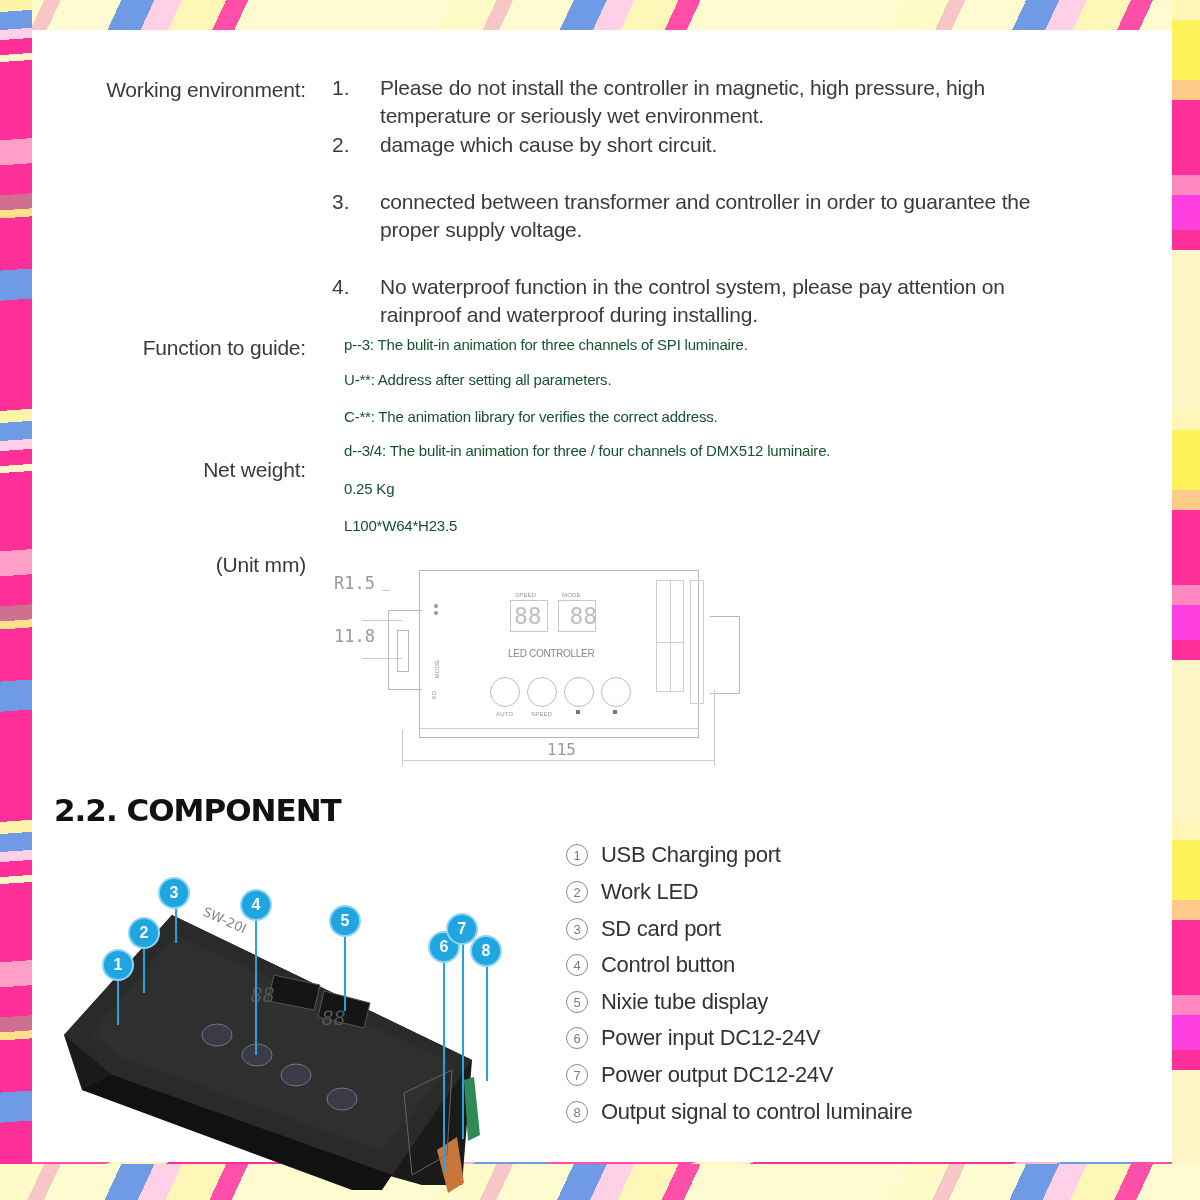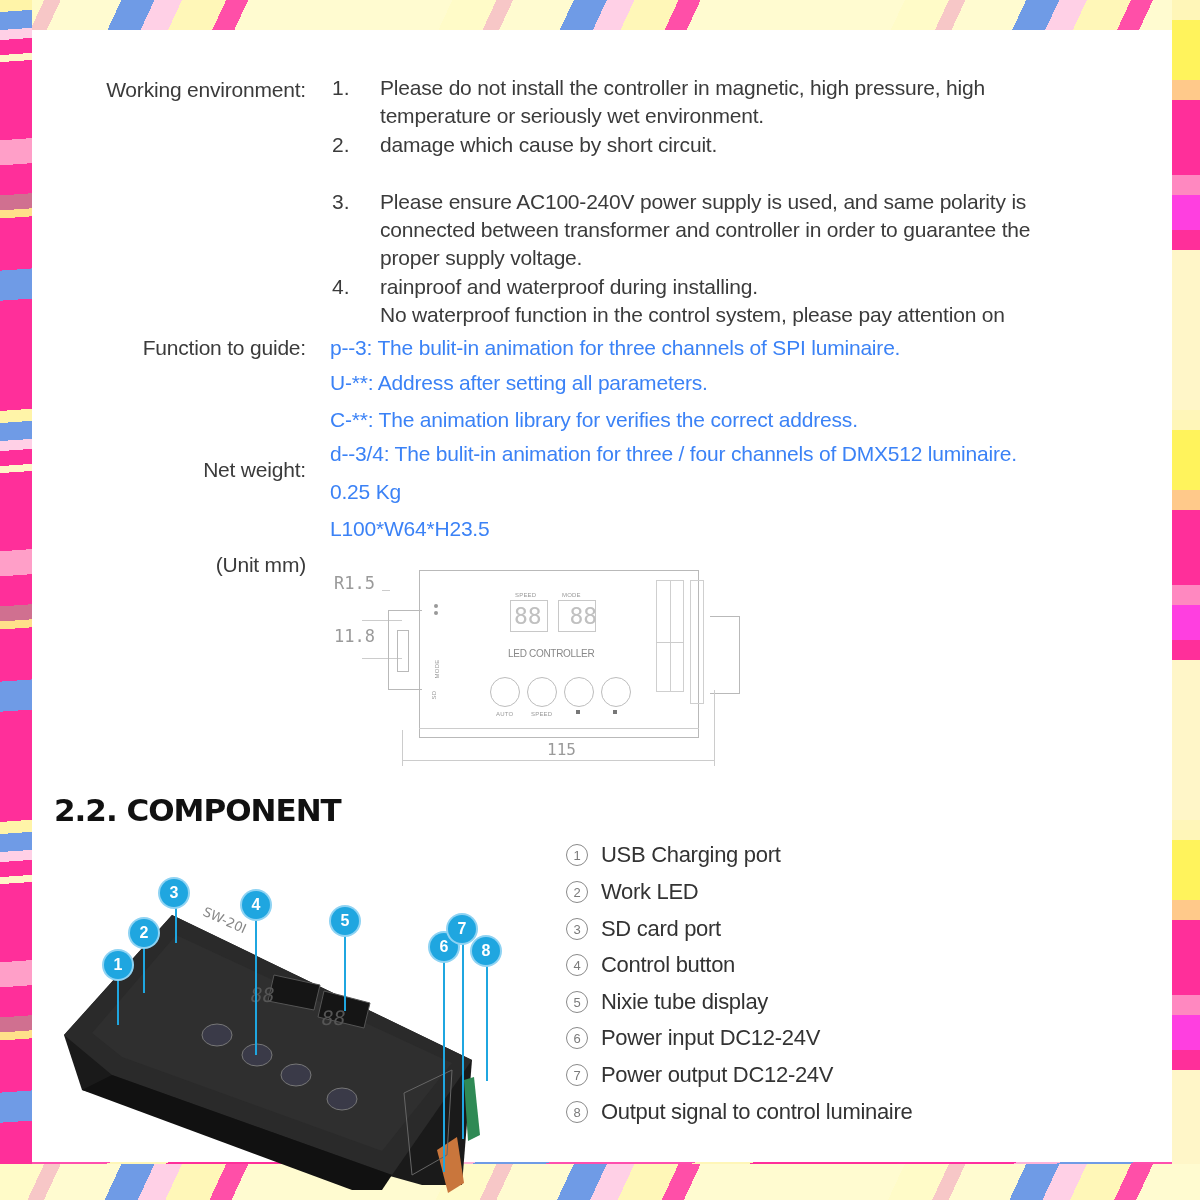--- a/index.html
+++ b/index.html
@@ -37,21 +37,21 @@
     width: 270px; left: 4px; letter-spacing: -0.2px;
   }
   .num {
     position: absolute; left: 300px; font-size: 21px; color: #3b3b3b;
   }
   .para {
     position: absolute; left: 348px; width: 790px; font-size: 21px; color: #3b3b3b;
     line-height: 28px; letter-spacing: -0.2px;
   }
   .line {
-    position: absolute; left: 298px; font-size: 21px; color: #3b82f6; white-space: nowrap; letter-spacing: -0.2px;
+    position: absolute; left: 312px; font-size: 15px; color: #14532d; white-space: nowrap; letter-spacing: -0.2px;
   }
 
   
   .drawing { position: absolute; left: 290px; top: 540px; width: 420px; height: 220px; }
   .drawing .dim-text { position: absolute; font-family: "DejaVu Sans Mono", monospace; color: #9a9a9a; font-size: 17px; }
   .box-outer { position: absolute; border: 1.5px solid #b9b9b9; }
   .seg { position:absolute; border:1.5px solid #c8c8c8; }
   .knob { position:absolute; width:30px; height:30px; border:1.5px solid #bdbdbd; border-radius:50%; }
   .tiny { position:absolute; font-size:6px; color:#999; letter-spacing:0.2px; }
 
@@ -99,29 +99,28 @@
     <div>temperature or seriously wet environment.</div>
   </div>
 
   <div class="num" style="top:103px;">2.</div>
   <div class="para" style="top:101px;">
     <div>damage which cause by short circuit.</div>
   </div>
 
   <div class="num" style="top:160px;">3.</div>
   <div class="para" style="top:158px;">
-    <div>Please ensure AC100-240V power supply is used, and same polarity is</div>
     <div>connected between transformer and controller in order to guarantee the</div>
     <div>proper supply voltage.</div>
   </div>
 
   <div class="num" style="top:245px;">4.</div>
   <div class="para" style="top:243px;">
+    <div>No waterproof function in the control system, please pay attention on</div>
     <div>rainproof and waterproof during installing.</div>
-    <div>No waterproof function in the control system, please pay attention on</div>
   </div>
 
   <div class="spec-label" style="top:306px;">Function to guide:</div>
   <div class="line" style="top:306px;">p--3: The bulit-in animation for three channels of SPI luminaire.</div>
   <div class="line" style="top:341px;">U-**: Address after setting all parameters.</div>
   <div class="line" style="top:378px;">C-**: The animation library for verifies the correct address.</div>
   <div class="line" style="top:412px;">d--3/4: The bulit-in animation for three / four channels of DMX512 luminaire.</div>
 
   <div class="spec-label" style="top:428px;">Net weight:</div>
   <div class="line" style="top:450px;">0.25 Kg</div>

